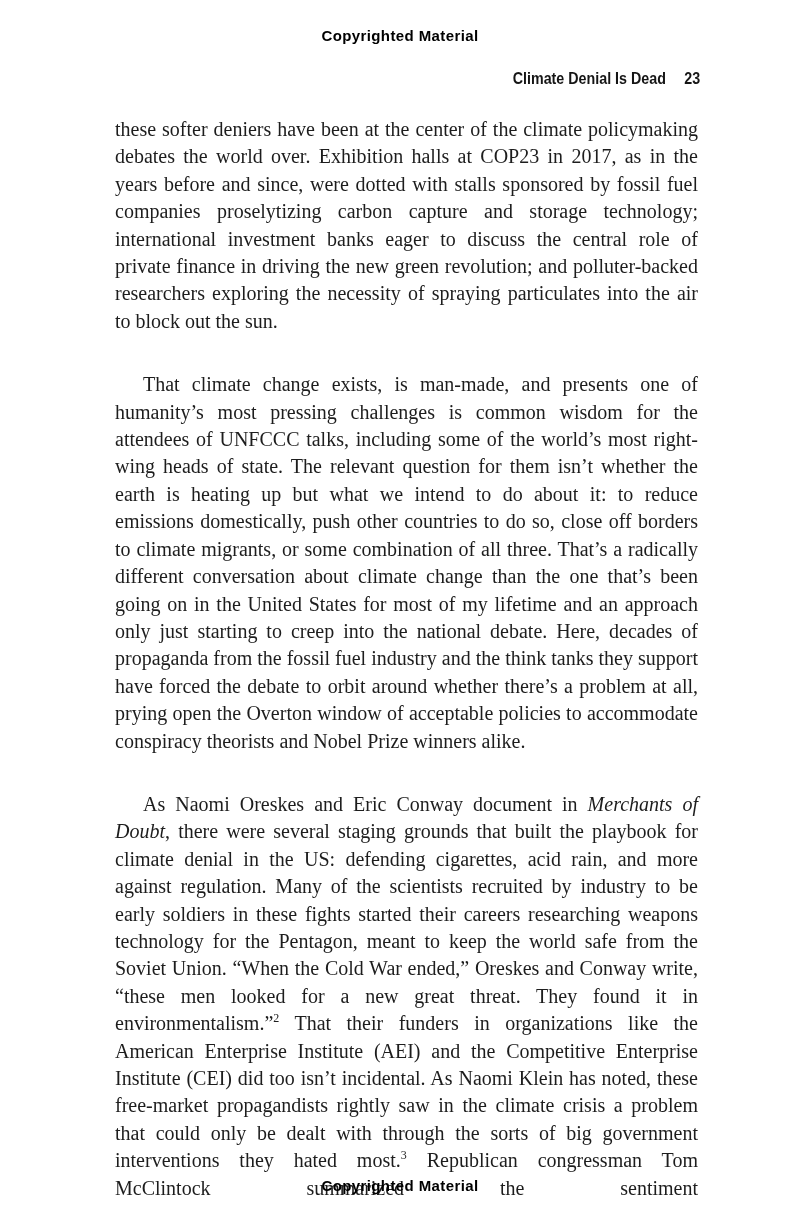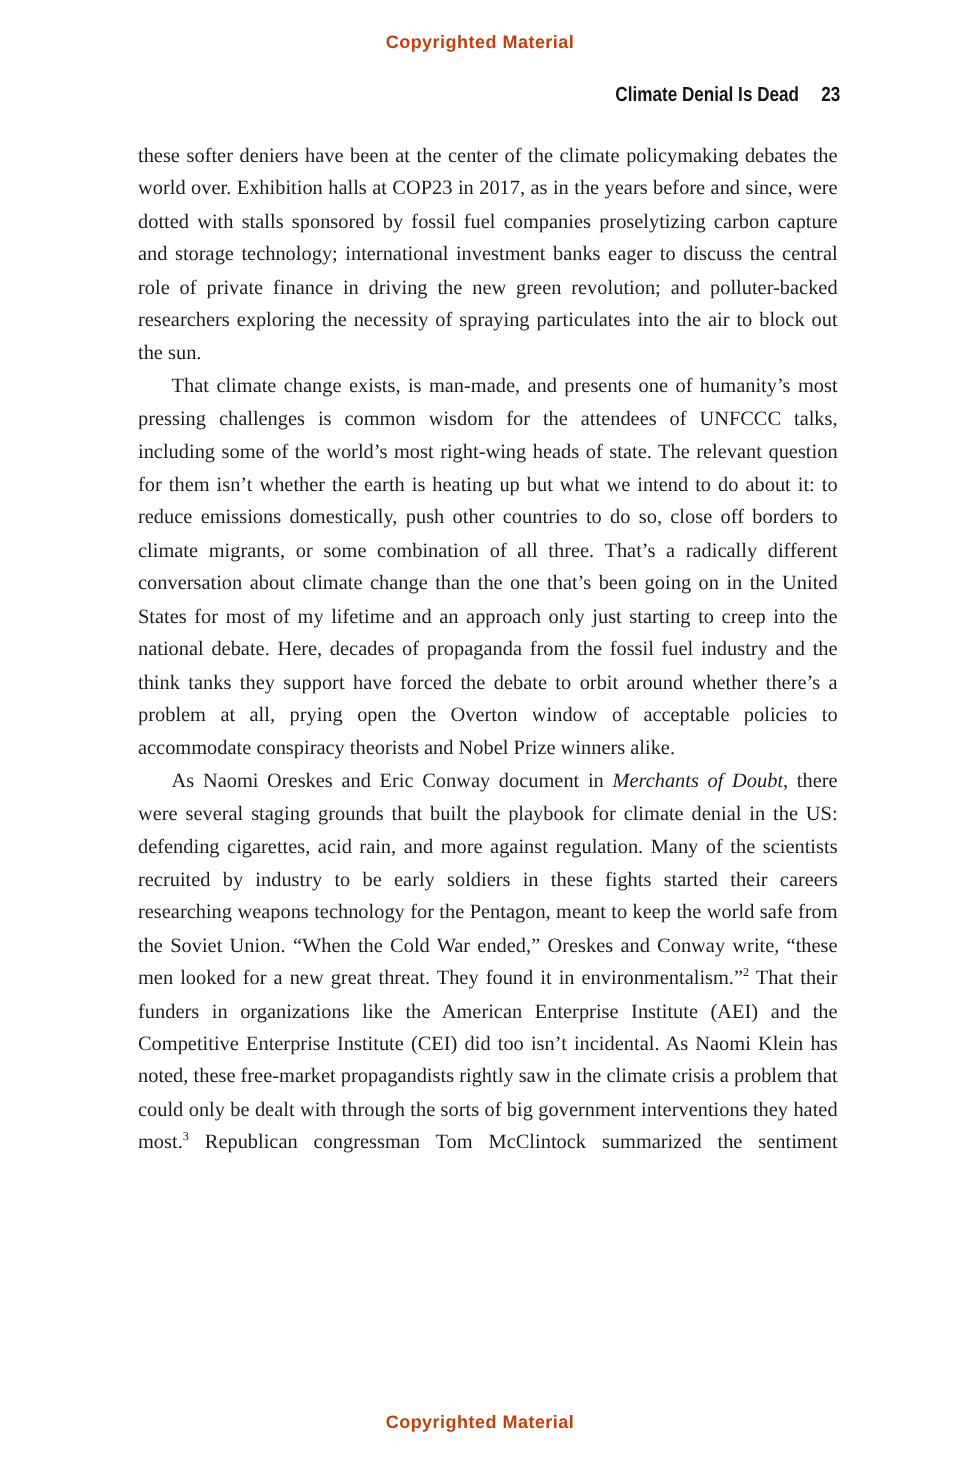--- a/index.html
+++ b/index.html
@@ -16,21 +16,21 @@
   }
   .copyright {
     position: absolute;
     left: 0;
     width: 100%;
     text-align: center;
     font-family: "Liberation Sans", sans-serif;
     font-weight: 700;
     font-size: 15px;
     letter-spacing: 0.4px;
-    color: #c2410c;
+    color: #000000;
   }
   .copyright.top { top: 27px; }
   .copyright.bottom { top: 1177px; }
   .running-header {
     position: absolute;
     top: 69px;
     right: 100px;
     white-space: nowrap;
     font-family: "Liberation Sans", sans-serif;
     font-weight: 700;
@@ -41,33 +41,34 @@
   }
   .running-header .pagenum {
     margin-left: 22px;
   }
   .body-text {
     position: absolute;
     left: 115px;
     top: 116px;
     width: 583px;
     font-family: "Liberation Serif", serif;
-    font-size: 17px;
+    font-size: 20px;
     line-height: 27.4px;
     color: #1d1d1d;
     text-align: justify;
     hyphens: auto;
     -webkit-hyphens: auto;
   }
   .body-text p {
     margin: 0;
     padding: 0;
   }
   .body-text p.indent {
     text-indent: 28px;
+    margin-top: 36px;
   }
   .body-text p.justify-last {
     text-align-last: justify;
   }
   .body-text em {
   }
   .body-text sup {
     font-size: 0.6em;
     line-height: 0;
     vertical-align: super;

